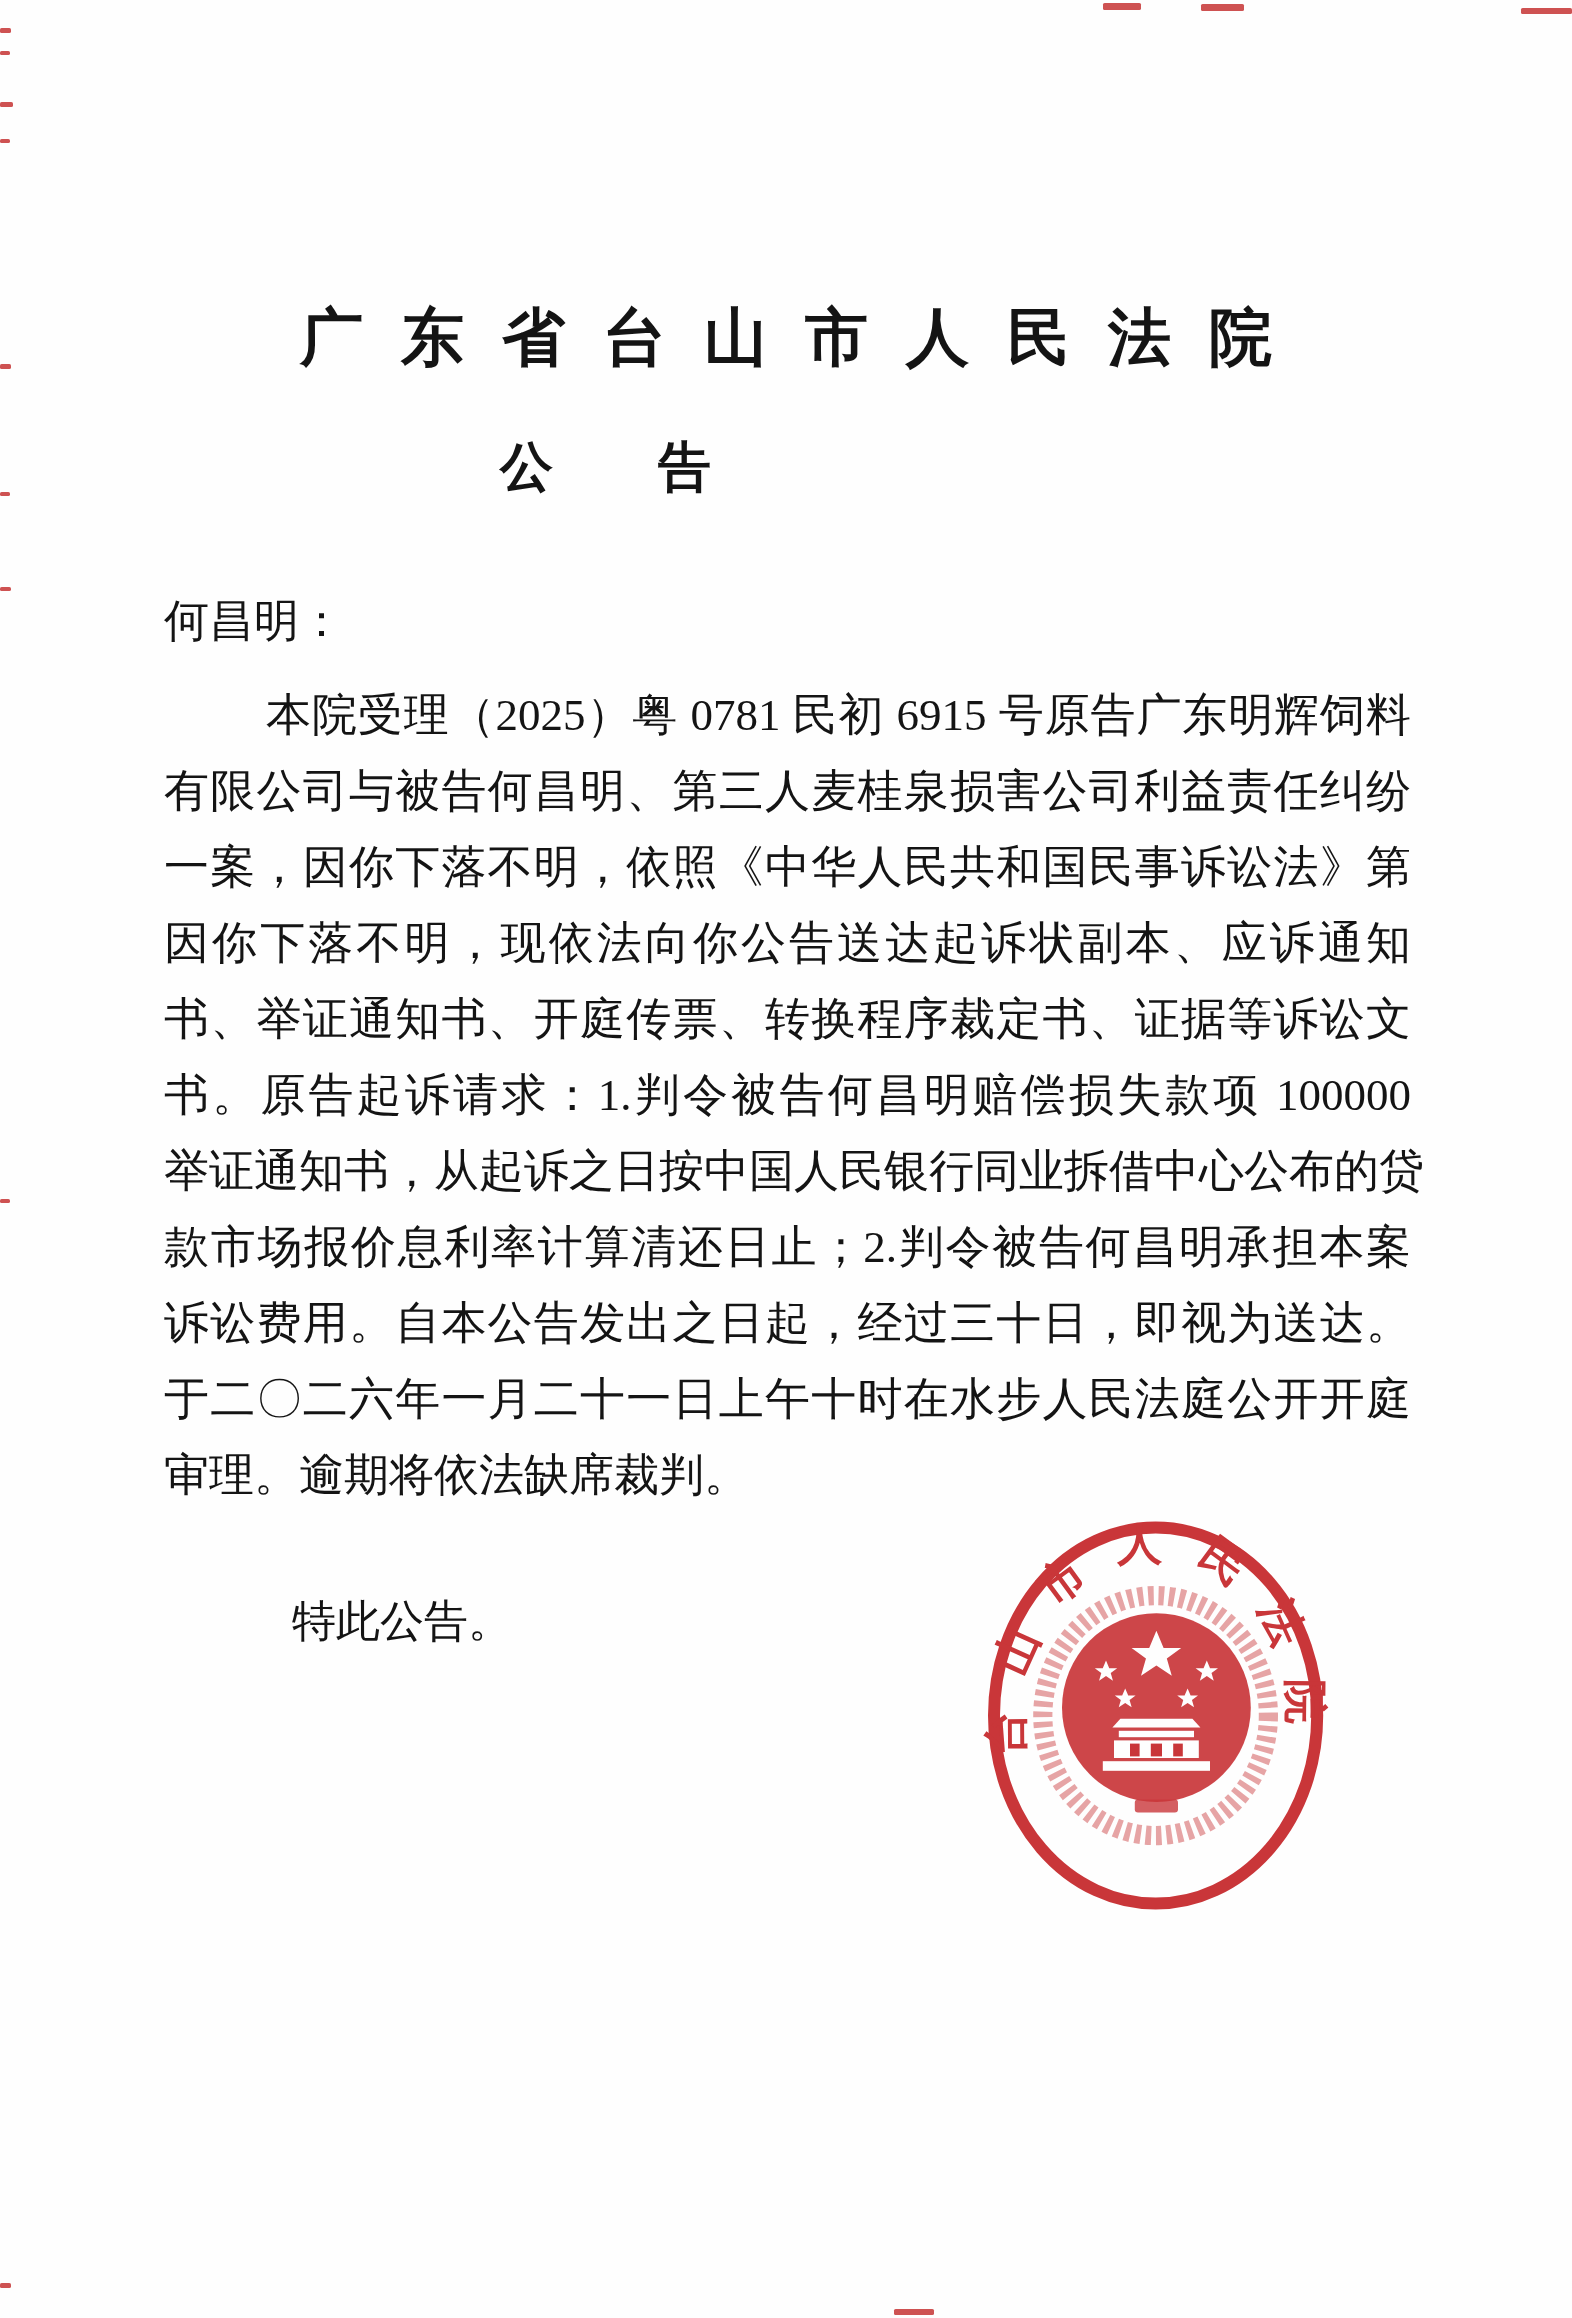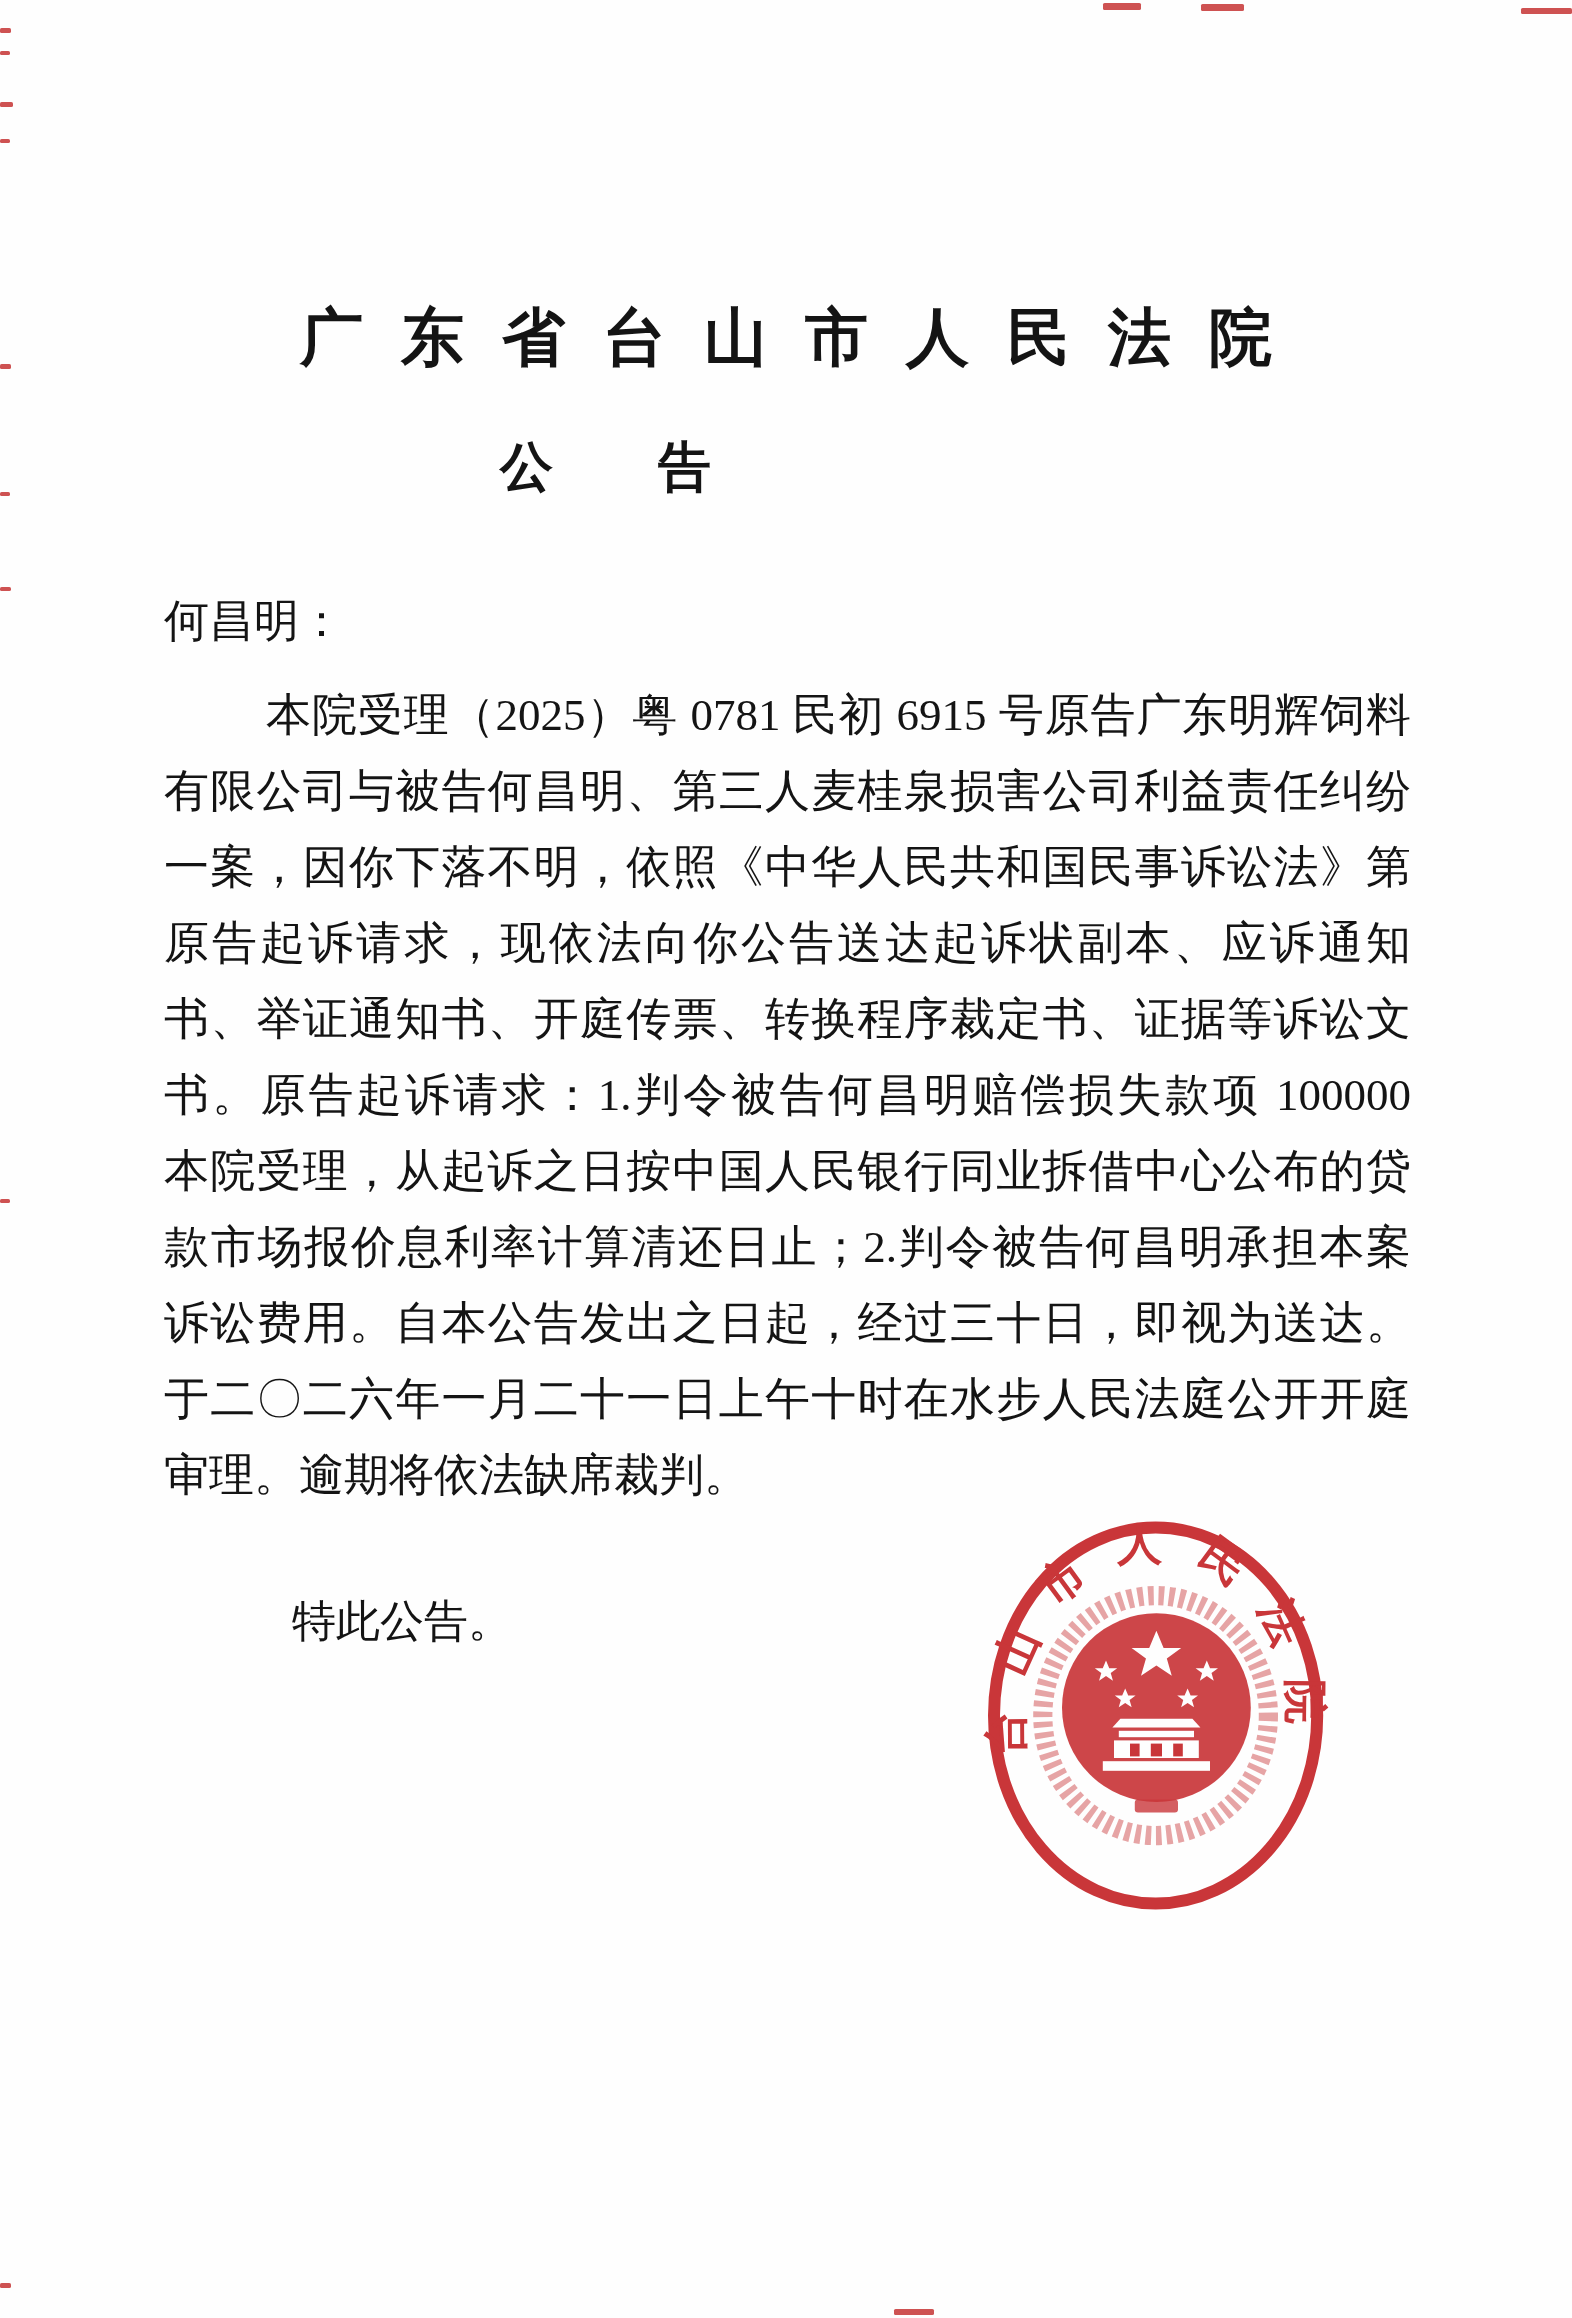--- a/index.html
+++ b/index.html
@@ -86,24 +86,24 @@
 
   <div class="court-name">广东省台山市人民法院</div>
   <div class="doc-title">公　告</div>
 
   <div class="recipient">何昌明：</div>
 
   <div class="para">
     <div class="line first">本院受理（2025）粤 0781 民初 6915 号原告广东明辉饲料</div>
     <div class="line">有限公司与被告何昌明、第三人麦桂泉损害公司利益责任纠纷</div>
     <div class="line">一案，因你下落不明，依照《中华人民共和国民事诉讼法》第</div>
-    <div class="line">原告起诉请求，现依法向你公告送达起诉状副本、应诉通知</div>
+    <div class="line">因你下落不明，现依法向你公告送达起诉状副本、应诉通知</div>
     <div class="line">书、举证通知书、开庭传票、转换程序裁定书、证据等诉讼文</div>
     <div class="line">书。原告起诉请求：1.判令被告何昌明赔偿损失款项 100000</div>
-    <div class="line">本院受理，从起诉之日按中国人民银行同业拆借中心公布的贷</div>
+    <div class="line">举证通知书，从起诉之日按中国人民银行同业拆借中心公布的贷</div>
     <div class="line">款市场报价息利率计算清还日止；2.判令被告何昌明承担本案</div>
     <div class="line">诉讼费用。自本公告发出之日起，经过三十日，即视为送达。</div>
     <div class="line">于二〇二六年一月二十一日上午十时在水步人民法庭公开开庭</div>
     <div class="line last">审理。逾期将依法缺席裁判。</div>
   </div>
 
   <div class="closing">特此公告。</div>
 
 
   <div class="seal">

